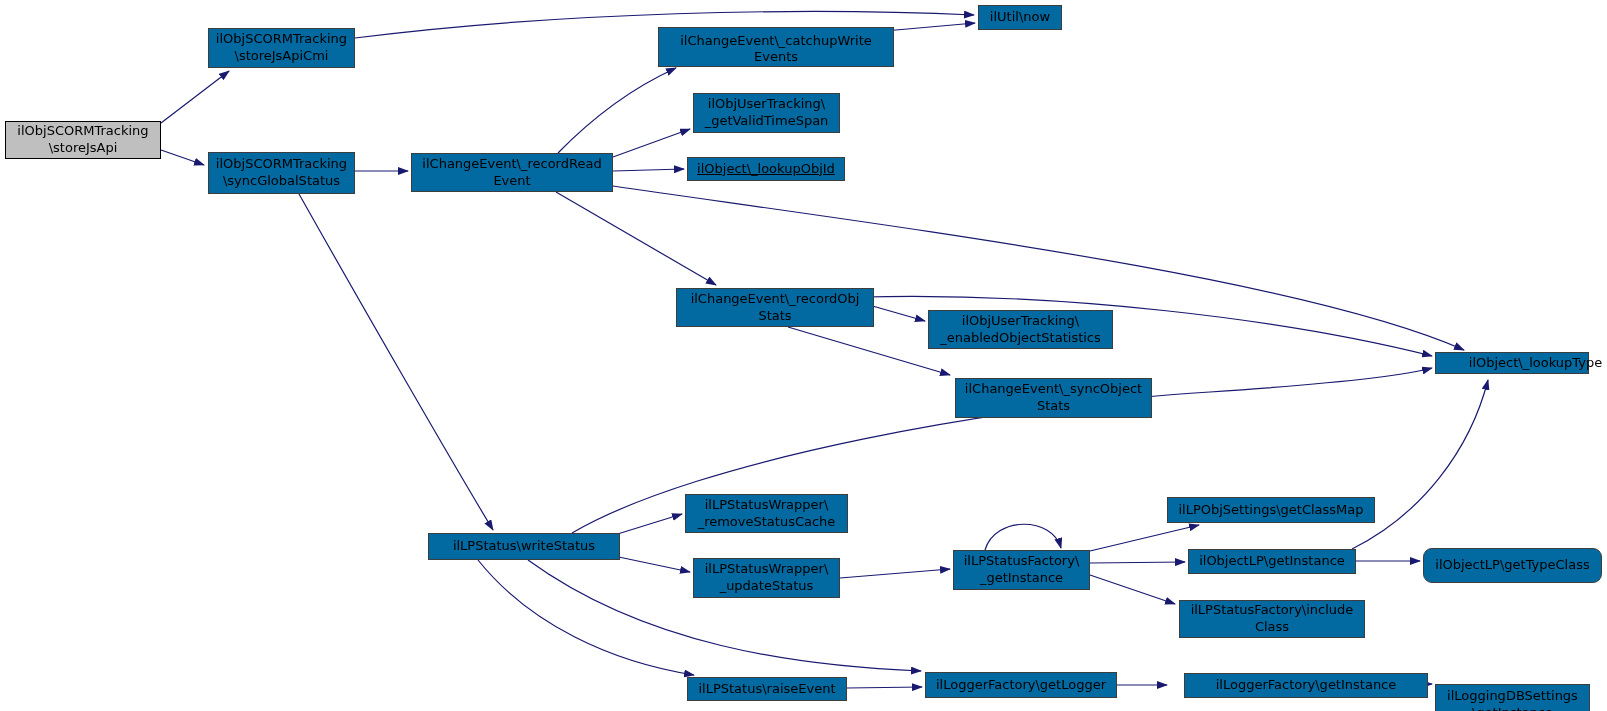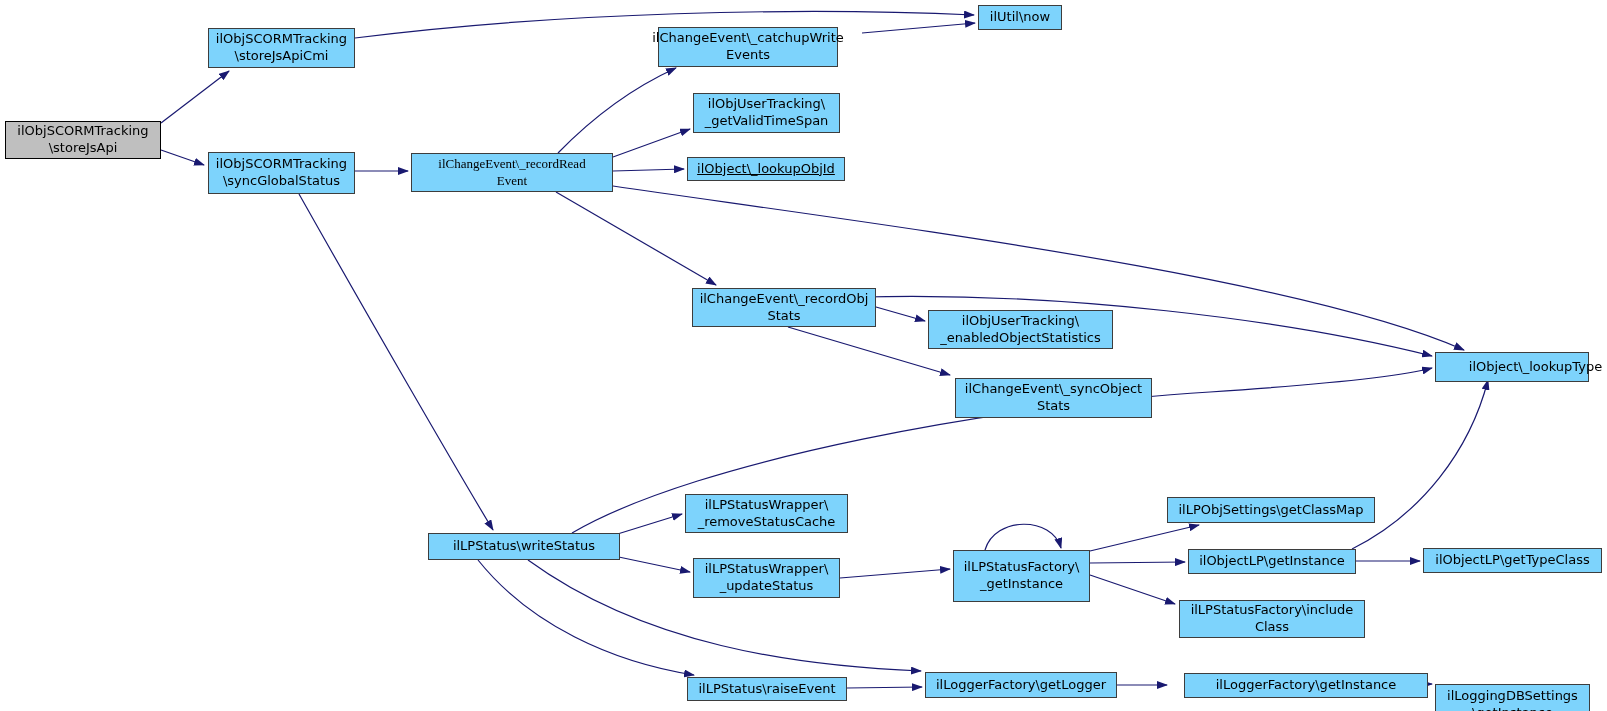--- a/index.html
+++ b/index.html
@@ -23,21 +23,21 @@
     height: 711px;
   }
   .edge {
     fill: none;
     stroke: #191970;
     stroke-width: 1.2px;
   }
   .node {
     position: absolute;
     box-sizing: border-box;
-    background: #7dd3fc;
+    background: #0369a1;
     border: 1.4px solid #3d3d3d;
     color: #000000;
     font-size: 13px;
     line-height: 1.28;
     display: flex;
     flex-direction: column;
     justify-content: center;
     align-items: center;
     text-align: center;
     white-space: nowrap;
@@ -97,79 +97,79 @@
         <span class="nline">\storeJsApi</span>
       </div>
       <div class="node" title="ilObjSCORMTracking\storeJsApiCmi" style="left: 208px; top: 28px; width: 147px; height: 40px;">
         <span class="nline">ilObjSCORMTracking</span>
         <span class="nline">\storeJsApiCmi</span>
       </div>
       <div class="node" title="ilObjSCORMTracking\syncGlobalStatus" style="left: 208px; top: 152px; width: 147px; height: 42px;">
         <span class="nline">ilObjSCORMTracking</span>
         <span class="nline">\syncGlobalStatus</span>
       </div>
-      <div class="node" title="ilChangeEvent\_recordReadEvent" style="left: 411px; top: 153px; width: 202px; height: 39px; font-family: Liberation Serif, serif;">
+      <div class="node" title="ilChangeEvent\_recordReadEvent" style="left: 411px; top: 153px; width: 202px; height: 39px;">
         <span class="nline">ilChangeEvent\_recordRead</span>
         <span class="nline">Event</span>
       </div>
-      <div class="node" title="ilChangeEvent\_catchupWriteEvents" style="left: 658px; top: 27px; width: 180px; height: 40px;">
+      <div class="node" title="ilChangeEvent\_catchupWriteEvents" style="left: 658px; top: 27px; width: 236px; height: 40px; justify-content: flex-end;">
         <span class="nline">ilChangeEvent\_catchupWrite</span>
         <span class="nline">Events</span>
       </div>
       <div class="node" title="ilUtil\now" style="left: 978px; top: 5px; width: 84px; height: 25px;">
         <span class="nline">ilUtil\now</span>
       </div>
       <div class="node" title="ilObjUserTracking\_getValidTimeSpan" style="left: 693px; top: 93px; width: 147px; height: 40px;">
         <span class="nline">ilObjUserTracking\</span>
         <span class="nline">_getValidTimeSpan</span>
       </div>
       <div class="node" title="ilObject\_lookupObjId" style="left: 687px; top: 157px; width: 158px; height: 24px; text-decoration: underline;">
         <span class="nline">ilObject\_lookupObjId</span>
       </div>
-      <div class="node" title="ilChangeEvent\_recordObjStats" style="left: 692px; top: 288px; width: 184px; height: 39px;">
+      <div class="node" title="ilChangeEvent\_recordObjStats" style="left: 676px; top: 288px; width: 198px; height: 39px;">
         <span class="nline">ilChangeEvent\_recordObj</span>
         <span class="nline">Stats</span>
       </div>
       <div class="node" title="ilObjUserTracking\_enabledObjectStatistics" style="left: 928px; top: 310px; width: 185px; height: 39px;">
         <span class="nline">ilObjUserTracking\</span>
         <span class="nline">_enabledObjectStatistics</span>
       </div>
       <div class="node" title="ilChangeEvent\_syncObjectStats" style="left: 921px; top: 378px; width: 197px; height: 40px; margin-left: 34px;">
         <span class="nline">ilChangeEvent\_syncObject</span>
         <span class="nline">Stats</span>
       </div>
-      <div class="node" title="ilObject\_lookupType" style="left: 1435px; top: 352px; width: 154px; height: 30px; padding-left: 47px;">
+      <div class="node" title="ilObject\_lookupType" style="left: 1435px; top: 352px; width: 154px; height: 22px; padding-left: 47px;">
         <span class="nline">ilObject\_lookupType</span>
       </div>
       <div class="node" title="ilLPStatus\writeStatus" style="left: 428px; top: 533px; width: 192px; height: 27px;">
         <span class="nline">ilLPStatus\writeStatus</span>
       </div>
       <div class="node" title="ilLPStatusWrapper\_removeStatusCache" style="left: 685px; top: 494px; width: 163px; height: 39px;">
         <span class="nline">ilLPStatusWrapper\</span>
         <span class="nline">_removeStatusCache</span>
       </div>
       <div class="node" title="ilLPStatusWrapper\_updateStatus" style="left: 693px; top: 558px; width: 147px; height: 40px;">
         <span class="nline">ilLPStatusWrapper\</span>
         <span class="nline">_updateStatus</span>
       </div>
-      <div class="node" title="ilLPStatusFactory\_getInstance" style="left: 953px; top: 550px; width: 137px; height: 52px;">
+      <div class="node" title="ilLPStatusFactory\_getInstance" style="left: 953px; top: 550px; width: 137px; height: 40px;">
         <span class="nline">ilLPStatusFactory\</span>
         <span class="nline">_getInstance</span>
       </div>
       <div class="node" title="ilLPObjSettings\getClassMap" style="left: 1167px; top: 497px; width: 208px; height: 26px;">
         <span class="nline">ilLPObjSettings\getClassMap</span>
       </div>
       <div class="node" title="ilObjectLP\getInstance" style="left: 1188px; top: 549px; width: 168px; height: 25px;">
         <span class="nline">ilObjectLP\getInstance</span>
       </div>
       <div class="node" title="ilLPStatusFactory\includeClass" style="left: 1179px; top: 600px; width: 186px; height: 38px;">
         <span class="nline">ilLPStatusFactory\include</span>
         <span class="nline">Class</span>
       </div>
-      <div class="node" title="ilObjectLP\getTypeClass" style="left: 1423px; top: 548px; width: 179px; height: 25px;">
+      <div class="node" title="ilObjectLP\getTypeClass" style="left: 1423px; top: 548px; width: 179px; height: 35px; border-radius: 9px;">
         <span class="nline">ilObjectLP\getTypeClass</span>
       </div>
       <div class="node" title="ilLPStatus\raiseEvent" style="left: 687px; top: 677px; width: 160px; height: 24px;">
         <span class="nline">ilLPStatus\raiseEvent</span>
       </div>
       <div class="node" title="ilLoggerFactory\getLogger" style="left: 925px; top: 672px; width: 192px; height: 26px;">
         <span class="nline">ilLoggerFactory\getLogger</span>
       </div>
       <div class="node" title="ilLoggerFactory\getInstance" style="left: 1170px; top: 673px; width: 244px; height: 25px; margin-left: 14px;">
         <span class="nline">ilLoggerFactory\getInstance</span>

